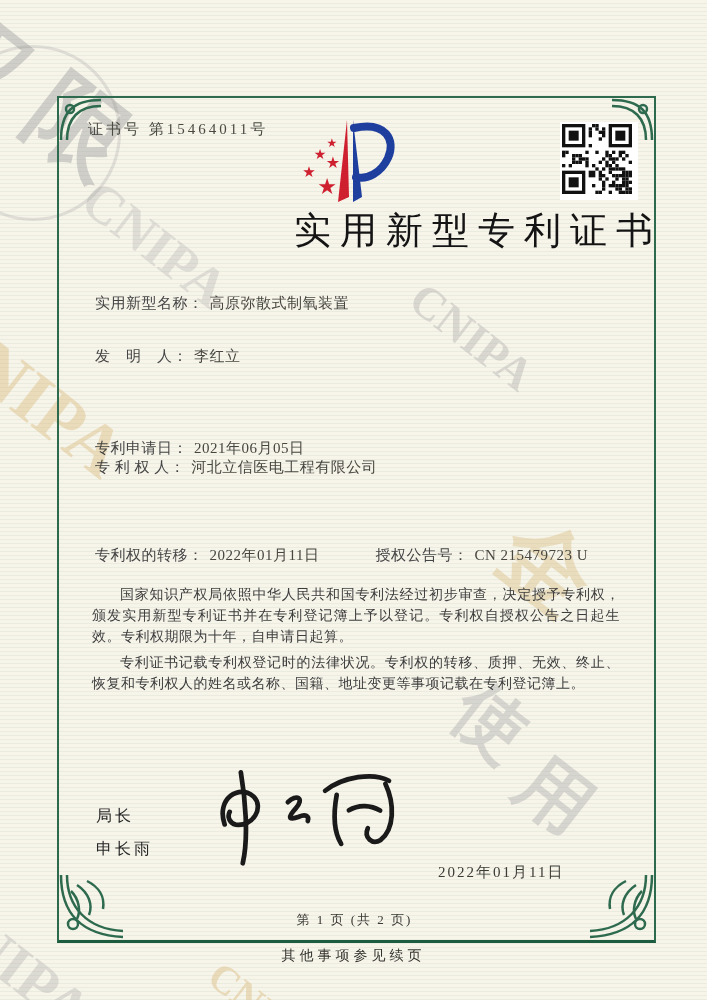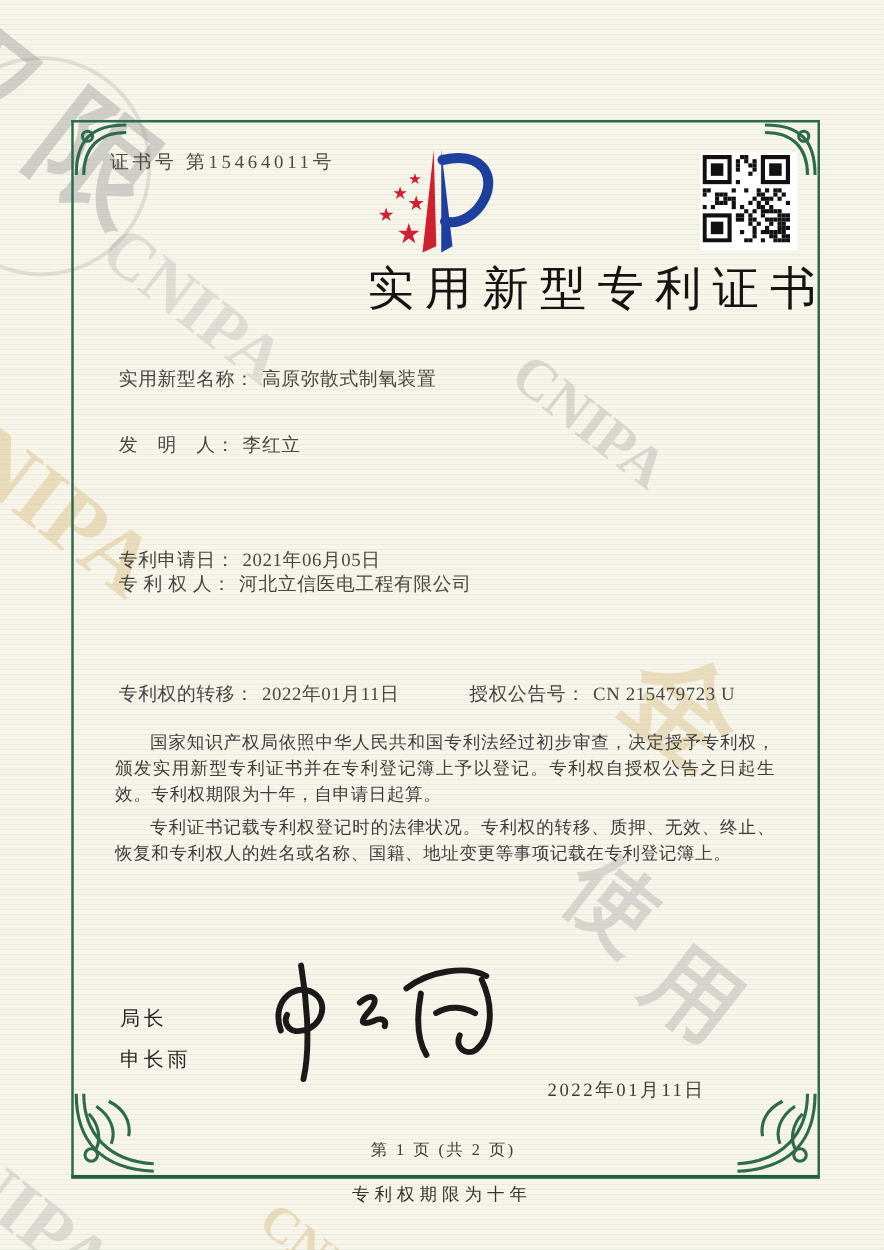--- a/index.html
+++ b/index.html
@@ -270,15 +270,15 @@
       <path d="M106,42 C116,33 124,39 114,49 C106,57 104,62 117,58 C124,55 128,58 126,63"></path>
       <path d="M146,32 C166,18 198,15 214,25"></path>
       <path d="M158,37 C153,58 153,76 160,89"></path>
       <path d="M210,28 C219,50 217,76 202,87 C193,92 184,84 189,74"></path>
       <path d="M170,54 C181,48 194,50 203,56"></path>
     </g>
   </svg>
 
   <div class="abs" id="issue-date">2022年01月11日</div>
   <div class="abs" id="page-info">第 1 页 (共 2 页)</div>
-  <div class="abs" id="footer-note">专利权期限为十年</div>
+  <div class="abs" id="footer-note">其他事项参见续页</div>
 
 </div>
 
 </body></html>

